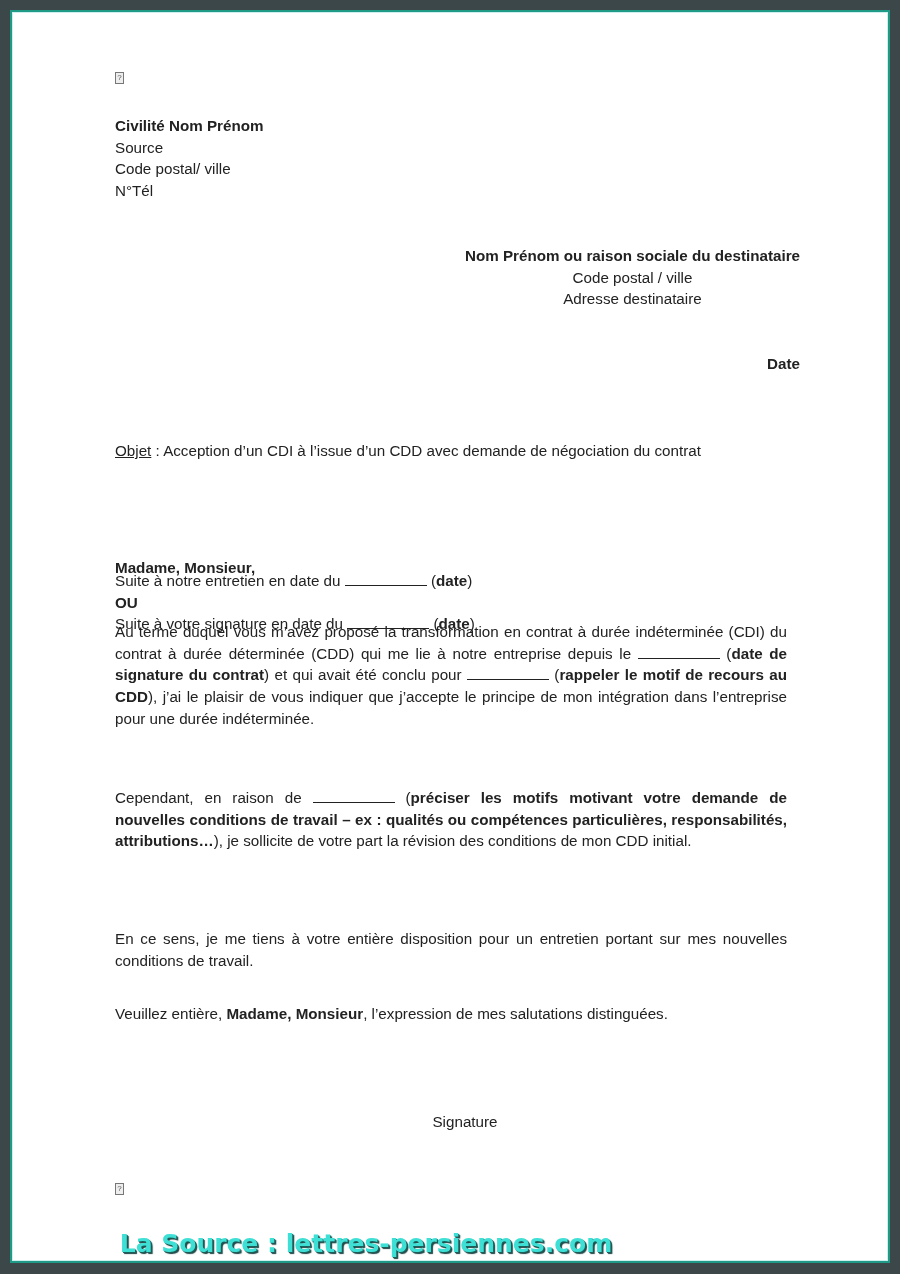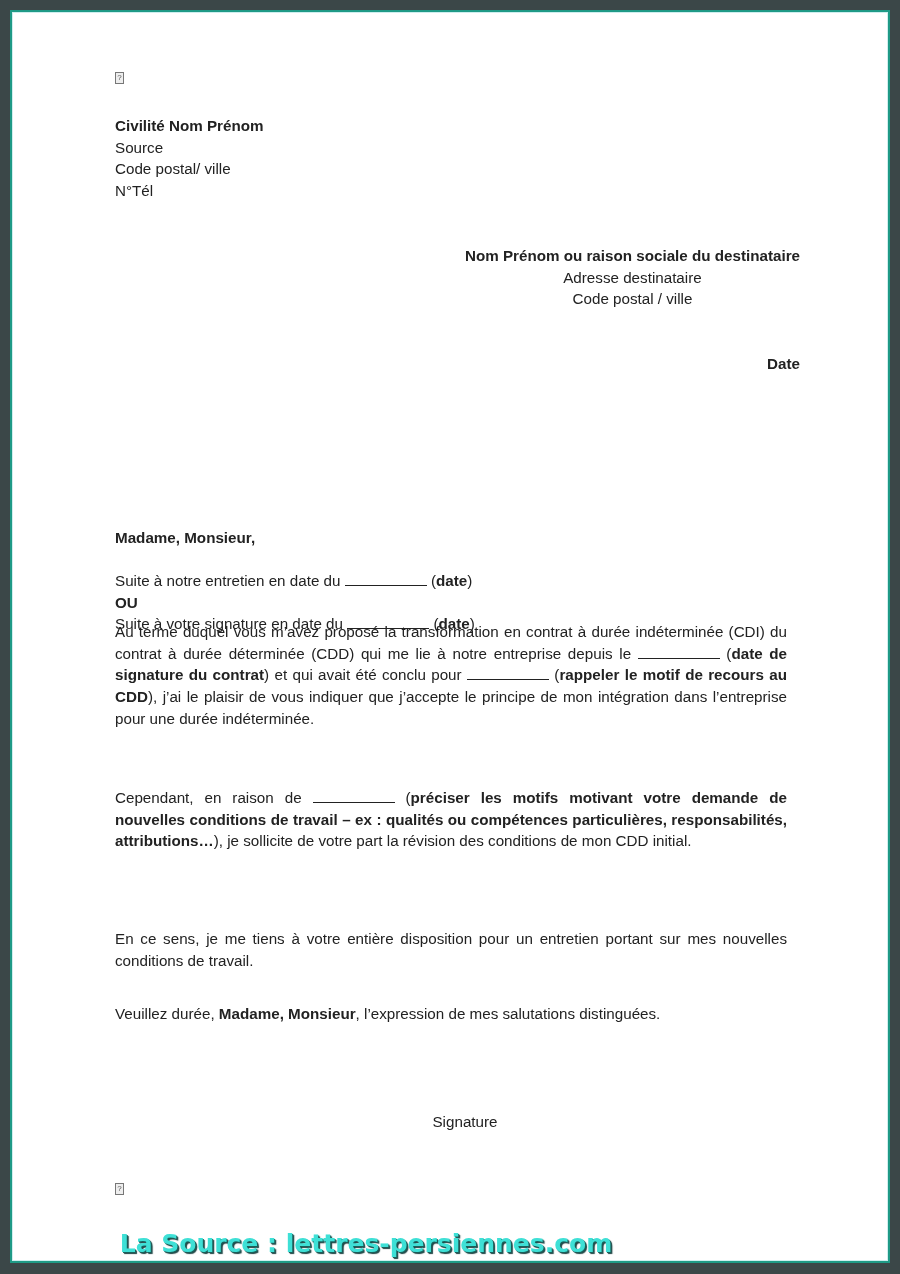--- a/index.html
+++ b/index.html
@@ -66,29 +66,32 @@
 
     <div class="abs left" style="top:103px;">
       <div class="b">Civilité Nom Prénom</div>
       <div>Source</div>
       <div>Code postal/ ville</div>
       <div>N°Tél</div>
     </div>
 
     <div class="abs right-block" style="top:233px;">
       <div class="b">Nom Prénom ou raison sociale du destinataire</div>
+      <div>Code postal / ville</div>
       <div>Adresse destinataire</div>
-      <div>Code postal / ville</div>
     </div>
 
     <div class="abs right-block b" style="top:341px;">Date</div>
 
 
+    <div class="abs left" style="top:428px;">
+      <span class="u">Objet</span><span> : </span><span>Acception d’un CDI à l’issue d’un CDD avec demande de négociation du contrat</span>
+    </div>
 
-    <div class="abs left b" style="top:515px;">Madame, Monsieur,</div>
+    <div class="abs left b" style="top:545px;">Madame, Monsieur,</div>
 
     <div class="abs left" style="top:558px;">
       <div>
         <span>Suite à notre entretien en date du </span><span class="blank"></span><span> (</span><span class="b">date</span><span>)</span>
       </div>
       <div class="b">OU</div>
       <div>
         <span>Suite à votre signature en date du </span><span class="blank"></span><span> (</span><span class="b">date</span><span>)</span>
       </div>
     </div>
@@ -97,21 +100,21 @@
       <span>Au terme duquel vous m’avez proposé la transformation en contrat à durée indéterminée (CDI) du contrat à durée déterminée (CDD) qui me lie à notre entreprise depuis le </span><span class="blank"></span><span> (</span><span class="b">date de signature du contrat</span><span>)  et qui avait été conclu pour </span><span class="blank"></span><span> (</span><span class="b">rappeler le motif de recours au CDD</span><span>), j’ai le plaisir de vous indiquer que j’accepte le principe de mon intégration dans l’entreprise pour une durée indéterminée.</span>
     </div>
 
     <div class="para" style="top:775px;">
       <span>Cependant, en raison de </span><span class="blank"></span><span> (</span><span class="b">préciser les motifs motivant votre demande de nouvelles conditions de travail – ex : qualités ou compétences particulières, responsabilités, attributions…</span><span>), je sollicite de votre part la révision des conditions de mon CDD initial.</span>
     </div>
 
     <div class="para" style="top:916px;">En ce sens, je me tiens à votre entière disposition pour un entretien portant sur mes nouvelles conditions de travail.</div>
 
     <div class="abs left" style="top:991px;">
-      <span>Veuillez durée, </span><span class="b">Madame, Monsieur</span><span>, l’expression de mes salutations distinguées.</span>
+      <span>Veuillez entière, </span><span class="b">Madame, Monsieur</span><span>, l’expression de mes salutations distinguées.</span>
     </div>
 
     <div class="sig" style="top:1099px;padding-left:30px;">Signature</div>
 
     <div class="abs left" style="top:1163px;">
       <span class="glyph">?</span>
     </div>
   </div>
 </div>
 

